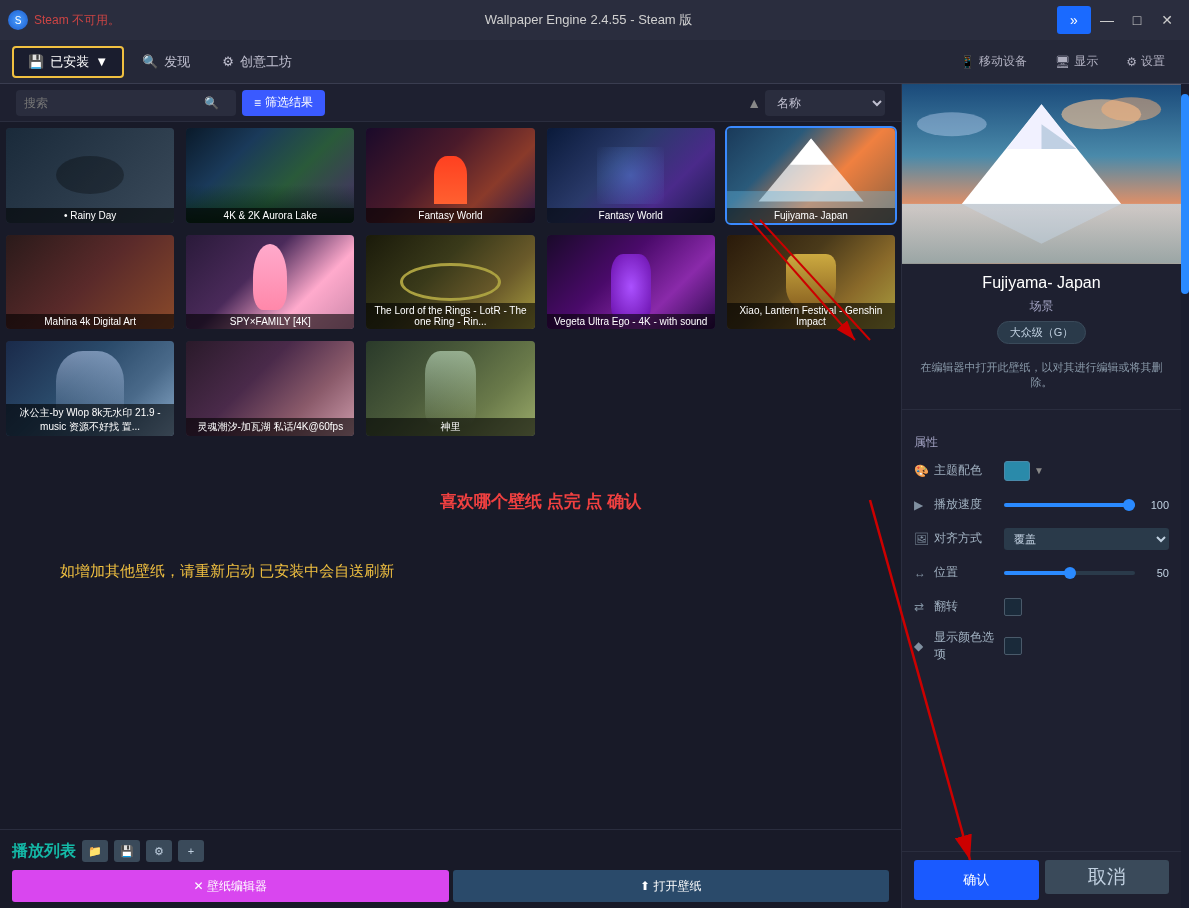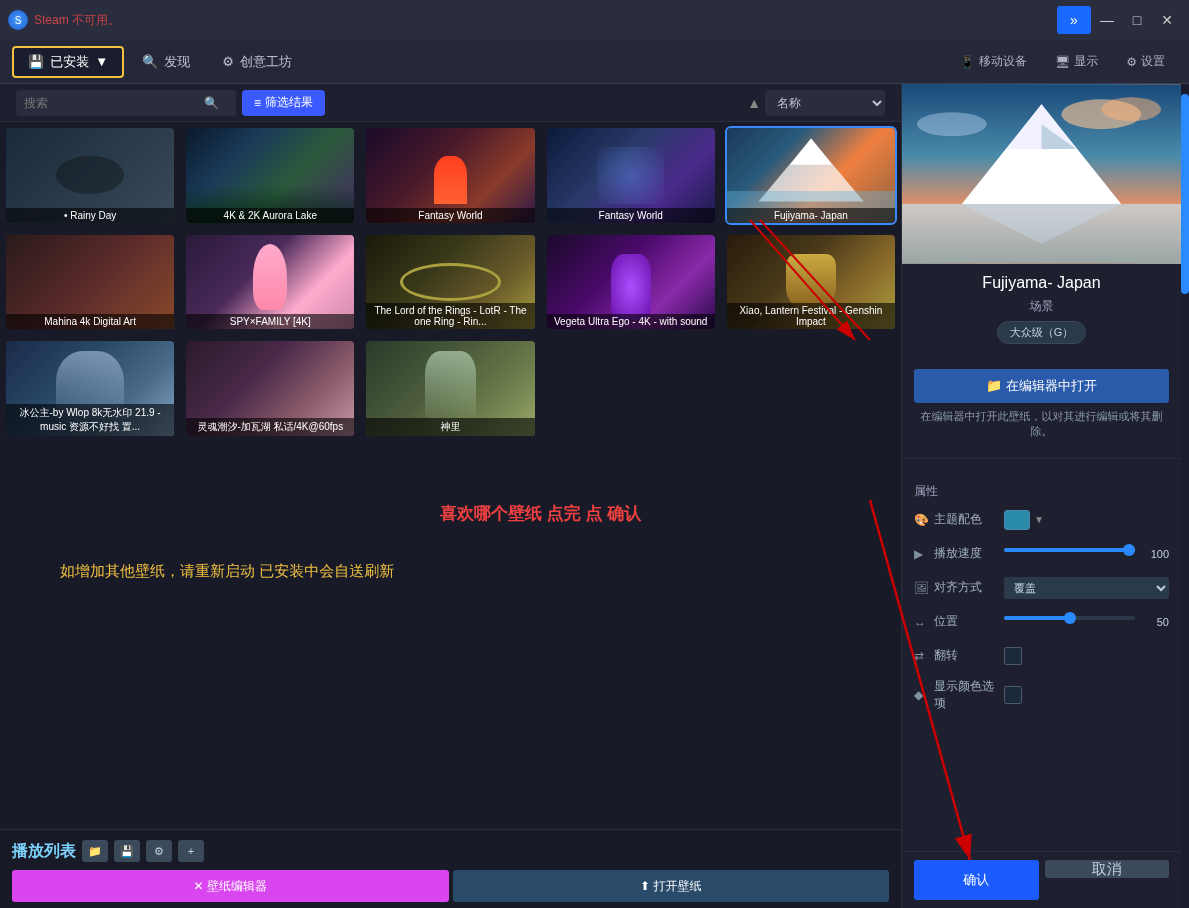--- a/index.html
+++ b/index.html
@@ -269,21 +269,21 @@
       flex-shrink: 0;
       border-top: 1px solid #2a2d3e;
     }
     .playlist-bar {
       display: flex;
       align-items: center;
       gap: 6px;
       margin-bottom: 8px;
     }
     .playlist-label {
-      color: #7dd3fc;
+      color: #14b8a6;
       font-size: 16px;
       font-weight: bold;
     }
     .playlist-btn {
       width: 26px; height: 22px;
       background: #3a4a5a;
       border: none;
       color: #c0d0e0;
       font-size: 11px;
       cursor: pointer;
@@ -339,21 +339,21 @@
     }
     .right-type {
       font-size: 12px;
       color: #a0a0c0;
       text-align: center;
       margin-bottom: 6px;
     }
     .right-tag {
       display: flex;
       justify-content: center;
-      margin-bottom: 25px;
+      margin-bottom: 16px;
     }
     .tag-badge {
       background: #2a3a4a;
       color: #c0d0e0;
       font-size: 11px;
       padding: 3px 12px;
       border-radius: 12px;
       border: 1px solid #3a4a5a;
     }
     .open-editor-btn {
@@ -422,20 +422,21 @@
       border: 1px solid #4a8aaa;
     }
     .color-arrow {
       color: #888;
       font-size: 10px;
       cursor: pointer;
     }
     .slider-wrap {
       flex: 1;
       display: flex;
+      align-items: center;
       gap: 6px;
     }
     .slider-track {
       flex: 1;
       height: 4px;
       background: #2a3a4a;
       border-radius: 2px;
       position: relative;
     }
     .slider-fill {
@@ -493,25 +494,25 @@
       background: #1a5aff;
       border: none;
       color: white;
       font-size: 13px;
       cursor: pointer;
       border-radius: 3px;
       font-family: inherit;
     }
     .cancel-btn {
       flex: 1;
-      height: 18px;
+      height: 34px;
       background: #3a4a5a;
       border: none;
       color: #c0d0e0;
-      font-size: 15px;
+      font-size: 19px;
       cursor: pointer;
       border-radius: 3px;
       font-family: inherit;
     }
 
     
     .left-panel {
       flex: 1;
       display: flex;
       flex-direction: column;
@@ -521,20 +522,21 @@
 </head>
 <body>
 
 <div class="window">
 
   <div class="titlebar">
     <div class="titlebar-left">
       <div class="steam-icon">S</div>
       <span>Steam 不可用。</span>
     </div>
+    <div class="titlebar-center">Wallpaper Engine 2.4.55 - Steam 版</div>
     <div class="titlebar-controls">
       <button class="title-btn-blue">»</button>
       <button class="title-btn">—</button>
       <button class="title-btn">□</button>
       <button class="title-btn close">✕</button>
     </div>
   </div>
 
   <div class="navbar">
     <button class="nav-btn active">
@@ -677,21 +679,21 @@
 
           <div class="gallery-item">
             <div class="thumb thumb-shen">
               <div style="position:absolute;top:10%;left:35%;width:30%;height:80%;background:linear-gradient(to bottom,rgba(200,230,200,0.6),transparent);border-radius:30% 30% 20% 20%;"></div>
             </div>
             <div class="label">神里</div>
           </div>
 
         </div>
 
-        <div style="position:absolute;top:380px;left:440px;color:#f04040;font-size:17px;font-weight:bold;pointer-events:none;z-index:10;">喜欢哪个壁纸 点完  点 确认</div>
+        <div style="position:absolute;top:368px;left:440px;color:#f04040;font-size:17px;font-weight:bold;pointer-events:none;z-index:10;">喜欢哪个壁纸 点完  点 确认</div>
 
         <div style="position:absolute;top:440px;left:60px;color:#f0c040;font-size:15px;pointer-events:none;z-index:10;">如增加其他壁纸，请重新启动 已安装中会自送刷新</div>
       </div>
 
       <div class="bottom-area">
         <div class="playlist-bar">
           <span class="playlist-label">播放列表</span>
           <button class="playlist-btn">📁</button>
           <button class="playlist-btn">💾</button>
           <button class="playlist-btn">⚙</button>
@@ -737,21 +739,20 @@
           <polygon points="140,160 220,120 60,120" fill="rgba(200,220,240,0.4)"></polygon>
         </svg>
       </div>
 
       <div class="right-info">
         <div class="right-title">Fujiyama- Japan</div>
         <div class="right-type">场景</div>
         <div class="right-tag">
           <span class="tag-badge">大众级（G）</span>
         </div>
-        <button class="open-editor-btn">📁 在编辑器中打开</button>
         <div class="editor-desc">在编辑器中打开此壁纸，以对其进行编辑或将其删除。</div>
       </div>
 
       <div class="properties-section">
         <div class="prop-title">属性</div>
 
         <div class="prop-row">
           <span class="prop-icon">🎨</span>
           <span class="prop-label">主题配色</span>
           <div class="prop-value">

